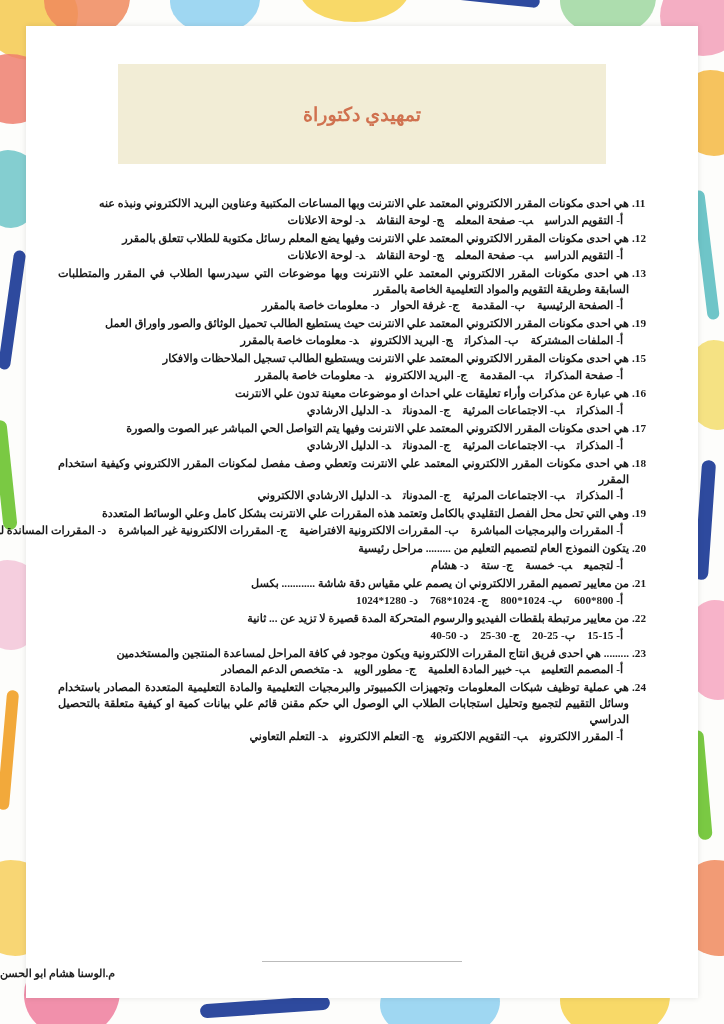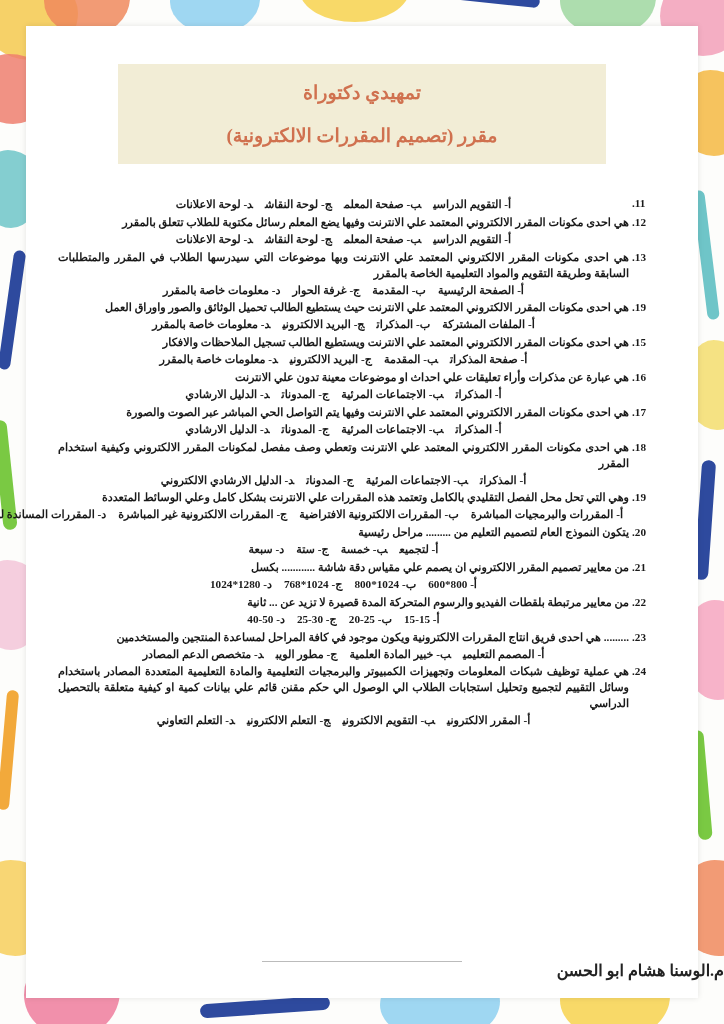--- a/index.html
+++ b/index.html
@@ -92,36 +92,35 @@
   .q-body {
     flex: 1 1 auto;
   }
   .q-text {
     display: block;
     text-align: justify;
     text-align-last: right;
   }
   .opts {
     display: block;
-    text-align: center;
     margin-top: 1px;
     white-space: normal;
   }
   .opt {
     display: inline;
     white-space: nowrap;
     padding: 0 6px;
   }
   .footer {
     position: absolute;
     left: 0;
     right: 0;
     bottom: 44px;
-    text-align: right;
-    font-size: 16px;
+    text-align: left;
+    font-size: 11px;
     color: #222;
     font-weight: bold;
   }
   .footer-rule {
     position: absolute;
     left: 262px;
     bottom: 62px;
     width: 200px;
     height: 1px;
     background: #bbb;
@@ -158,27 +157,27 @@
   <div class="blob" style="left:676px;top:860px;width:86px;height:96px;background:#f08a5d;"></div>
   <div class="blob" style="left:560px;top:960px;width:110px;height:80px;background:#f7d24e;"></div>
   <div class="blob" style="left:380px;top:968px;width:120px;height:74px;background:#8ed0f0;"></div>
   <div class="stroke" style="left:200px;top:1000px;width:130px;height:14px;background:#2e4a9e;transform:rotate(-4deg);"></div>
 </div>
 
 <div class="paper"></div>
 
 <div class="title-box">
   <div class="title-line1">تمهيدي دكتوراة</div>
-  <div class="title-line2">مقرر (تصميم المقررات الالكترونية)</div>
 </div>
 
 <div class="content" id="questions-root">
     <div class="q">
       <div class="q-num">11.</div>
       <div class="q-body">
+        <span class="q-text">هي احدى مكونات المقرر الالكتروني المعتمد علي الانترنت وبها المساعات المكتبية وعناوين البريد الالكتروني ونبذه عنه</span>
         <span class="opts"><span class="opt">أ‌- التقويم الدراسي</span><span class="opt">ب‌- صفحة المعلم</span><span class="opt">ج‌- لوحة النقاش</span><span class="opt">د‌- لوحة الاعلانات</span></span>
       </div>
     </div>
     <div class="q">
       <div class="q-num">12.</div>
       <div class="q-body">
         <span class="q-text">هي احدى مكونات المقرر الالكتروني المعتمد علي الانترنت وفيها يضع المعلم رسائل مكتوبة للطلاب تتعلق بالمقرر</span>
         <span class="opts"><span class="opt">أ‌- التقويم الدراسي</span><span class="opt">ب‌- صفحة المعلم</span><span class="opt">ج‌- لوحة النقاش</span><span class="opt">د‌- لوحة الاعلانات</span></span>
       </div>
     </div>
@@ -228,21 +227,21 @@
       <div class="q-num">19.</div>
       <div class="q-body">
         <span class="q-text">وهي التي تحل محل الفصل التقليدي بالكامل وتعتمد هذه المقررات علي الانترنت بشكل كامل وعلي الوسائط المتعددة</span>
         <span class="opts"><span class="opt">أ‌- المقررات والبرمجيات المباشرة</span><span class="opt">ب‌- المقررات الالكترونية الافتراضية</span><span class="opt">ج‌- المقررات الالكترونية غير المباشرة</span><span class="opt">د‌- المقررات المساندة للفصل التقليدي</span></span>
       </div>
     </div>
     <div class="q">
       <div class="q-num">20.</div>
       <div class="q-body">
         <span class="q-text">يتكون النموذج العام لتصميم التعليم من ......... مراحل رئيسية</span>
-        <span class="opts"><span class="opt">أ‌- لتجميع</span><span class="opt">ب‌- خمسة</span><span class="opt">ج‌- ستة</span><span class="opt">د‌- سبعة</span></span>
+        <span class="opts"><span class="opt">أ‌- لتجميع</span><span class="opt">ب‌- خمسة</span><span class="opt">ج‌- ستة</span><span class="opt">د‌- هشام</span></span>
       </div>
     </div>
     <div class="q">
       <div class="q-num">21.</div>
       <div class="q-body">
         <span class="q-text">من معايير تصميم المقرر الالكتروني ان يصمم علي مقياس دقة شاشة ............ بكسل</span>
         <span class="opts"><span class="opt">أ‌- 800*600</span><span class="opt">ب‌- 1024*800</span><span class="opt">ج‌- 1024*768</span><span class="opt">د‌- 1280*1024</span></span>
       </div>
     </div>
     <div class="q">

